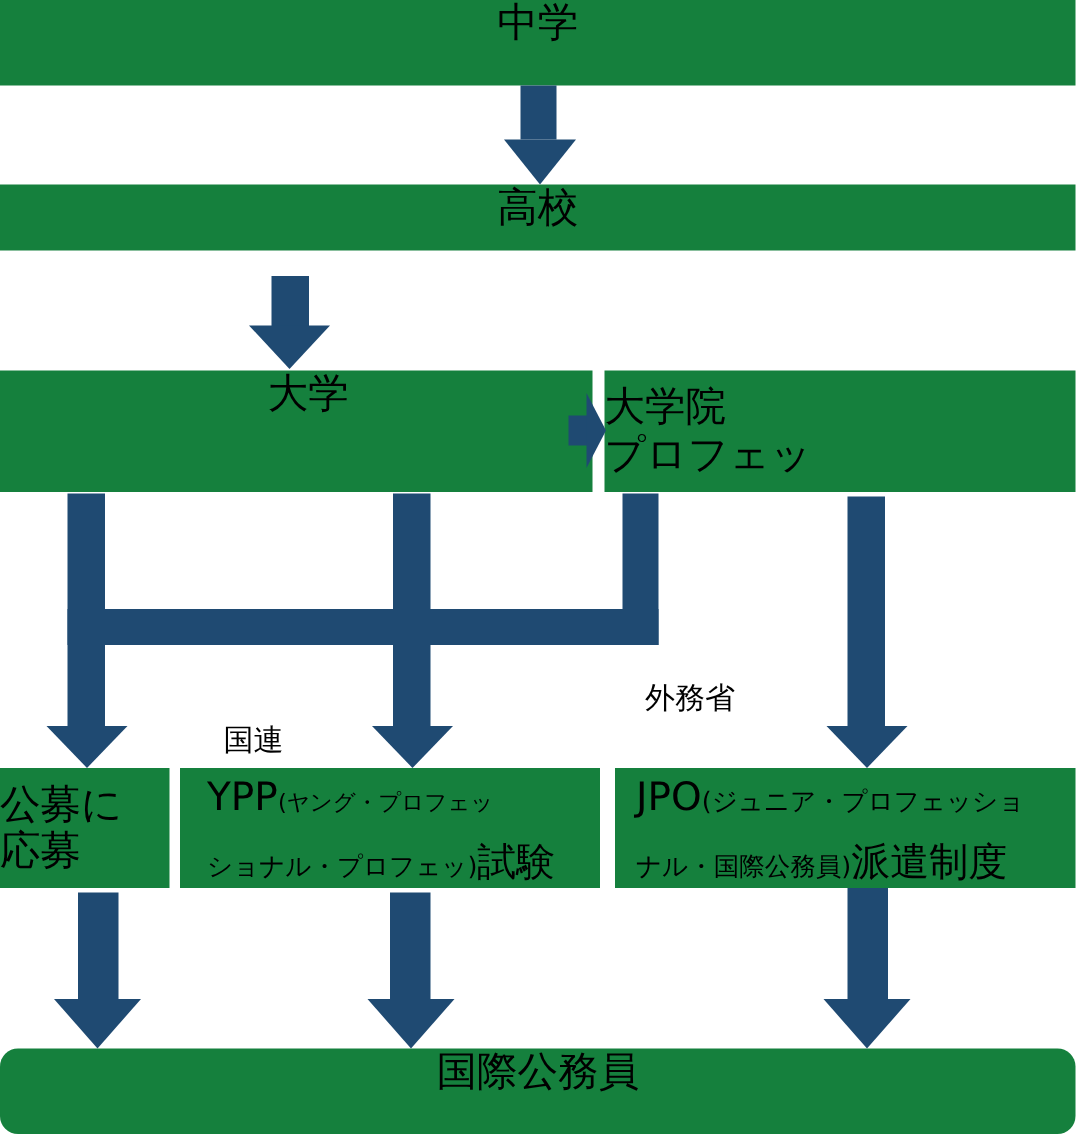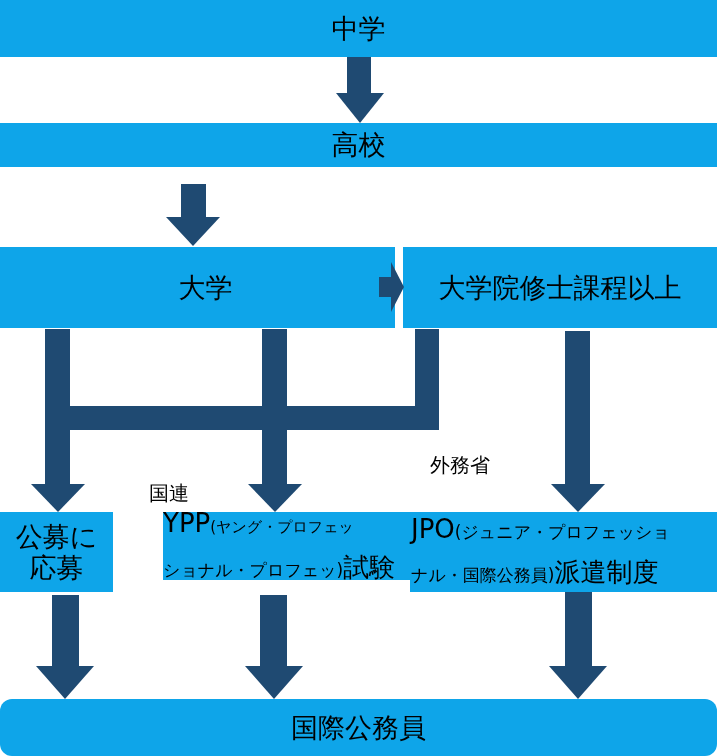--- a/index.html
+++ b/index.html
@@ -1,18 +1,18 @@
 <!DOCTYPE html>
 <html><head>
 <meta charset="utf-8">
 <style>
   html, body { margin:0; padding:0; }
   body { width:717px; height:756px; position:relative; background:#ffffff; overflow:hidden;
          font-family:"DejaVu Sans", sans-serif; color:#000; }
-  .box { position:absolute; background:#0ea5e9; display:flex; align-items:center; justify-content:center; text-align:center; }
+  .box { position:absolute; background:#15803d; display:flex; align-items:flex-start; justify-content:center; text-align:center; }
   .t28 { font-size:27px; line-height:1.15; }
   .shape { position:absolute; background:#1f4a72; }
   .tri-down { position:absolute; width:0; height:0; border-left-style:solid; border-right-style:solid; border-top-style:solid;
               border-left-color:transparent; border-right-color:transparent; border-top-color:#1f4a72; }
   .lbl { position:absolute; font-size:20px; }
   .mixed { font-size:26px; line-height:40px; text-align:left; white-space:nowrap; }
   .mixed .small { font-size:15px; }
   .mixed .mid { font-size:17px; }
 </style>
 </head>
@@ -23,42 +23,42 @@
 </div>
 
 <div class="box t28" style="left:0;top:123px;width:717px;height:44px;">
   <span>高校</span>
 </div>
 
 <div class="box t28" style="left:0;top:247px;width:379px;height:81px;padding-left:16px;">
   <span>大学</span>
 </div>
 
-<div class="box t28" style="left:403px;top:247px;width:314px;height:81px;">
+<div class="box t28" style="left:403px;top:247px;width:314px;height:81px;flex-direction:column;">
   <span>大学院</span>
-  <span>修士課程以上</span>
+  <span>プロフェッ</span>
 </div>
 
 <div class="box t28" style="left:0;top:512px;width:113px;height:80px;flex-direction:column;">
   <span>公募に</span>
   <span>応募</span>
 </div>
 
-<div class="box" style="left:120px;top:512px;width:280px;height:68px;justify-content:flex-start;box-sizing:border-box;margin-left:43px;">
+<div class="box" style="left:120px;top:512px;width:280px;height:80px;justify-content:flex-start;padding-left:18px;box-sizing:border-box;">
   <div class="mixed">
     <div>
       <span>YPP</span><span class="small">(ヤング・プロフェッ</span>
     </div>
     <div>
       <span class="mid">ショナル・プロフェッ)</span><span>試験</span>
     </div>
   </div>
 </div>
 
-<div class="box" style="left:410px;top:512px;width:307px;height:80px;justify-content:flex-start;padding-left:1px;box-sizing:border-box;">
+<div class="box" style="left:410px;top:512px;width:307px;height:80px;justify-content:flex-start;padding-left:14px;box-sizing:border-box;">
   <div class="mixed">
     <div>
       <span>JPO</span><span class="mid">(ジュニア・プロフェッショ</span>
     </div>
     <div>
       <span class="mid">ナル・国際公務員)</span><span>派遣制度</span>
     </div>
   </div>
 </div>
 

